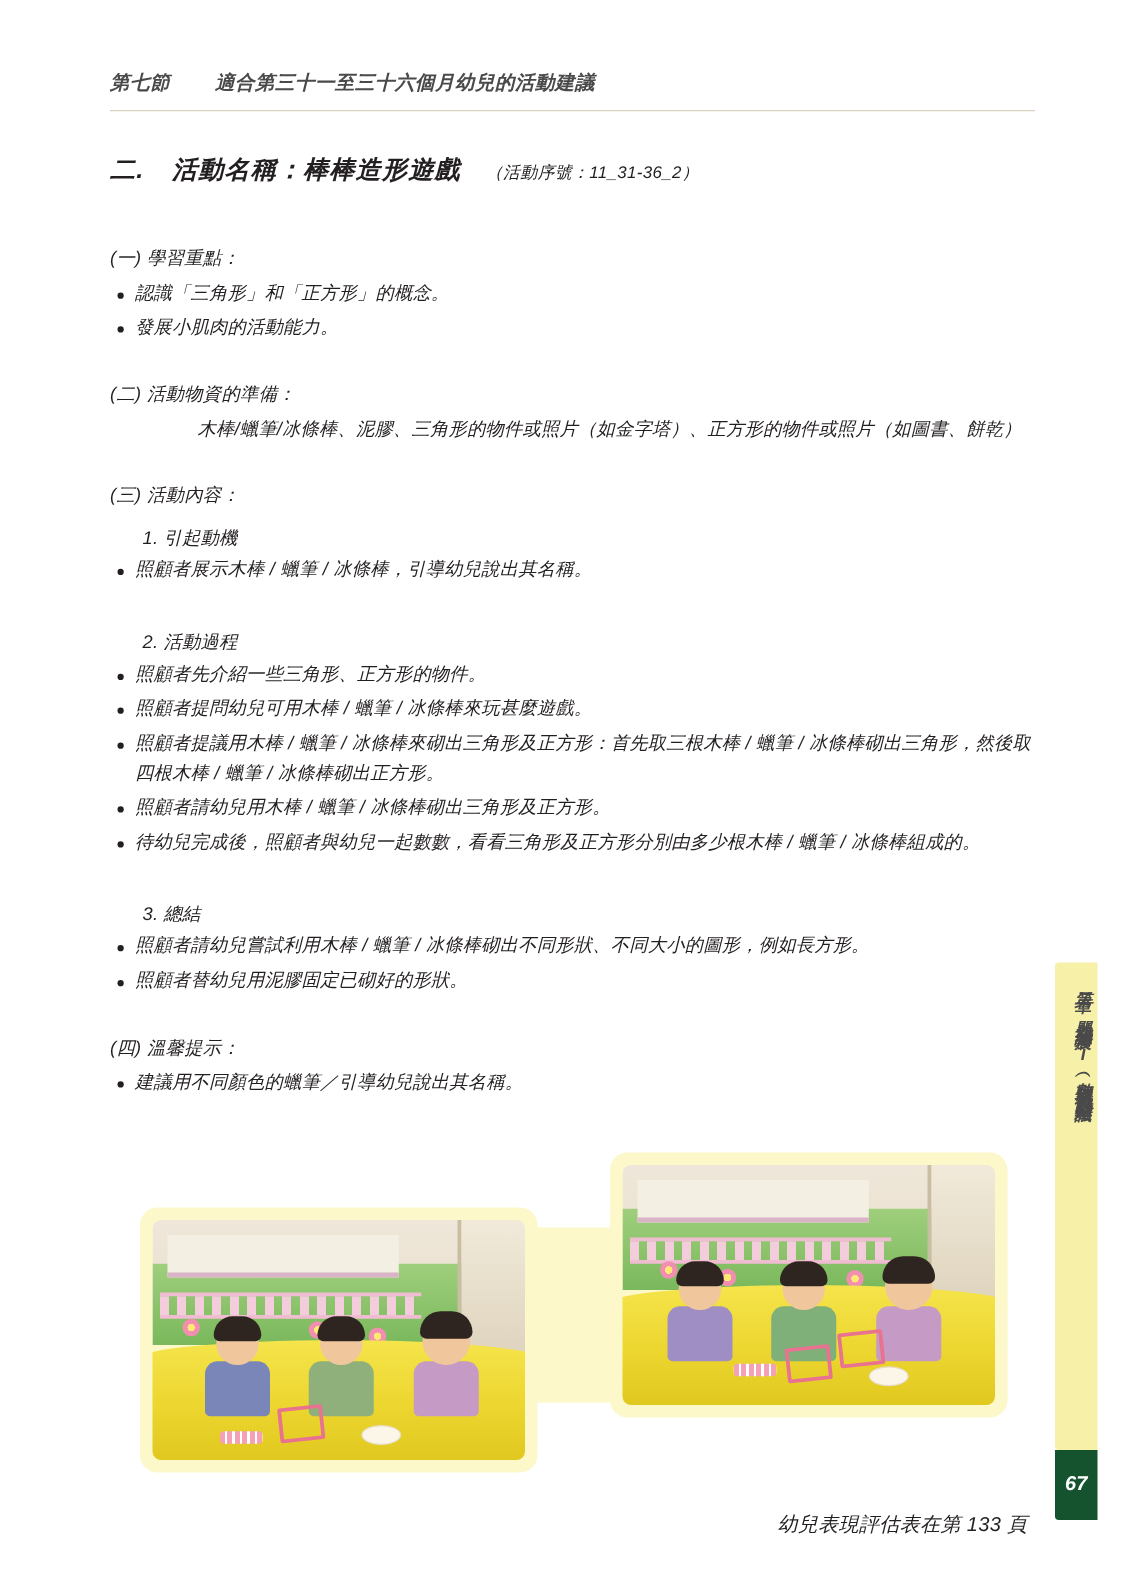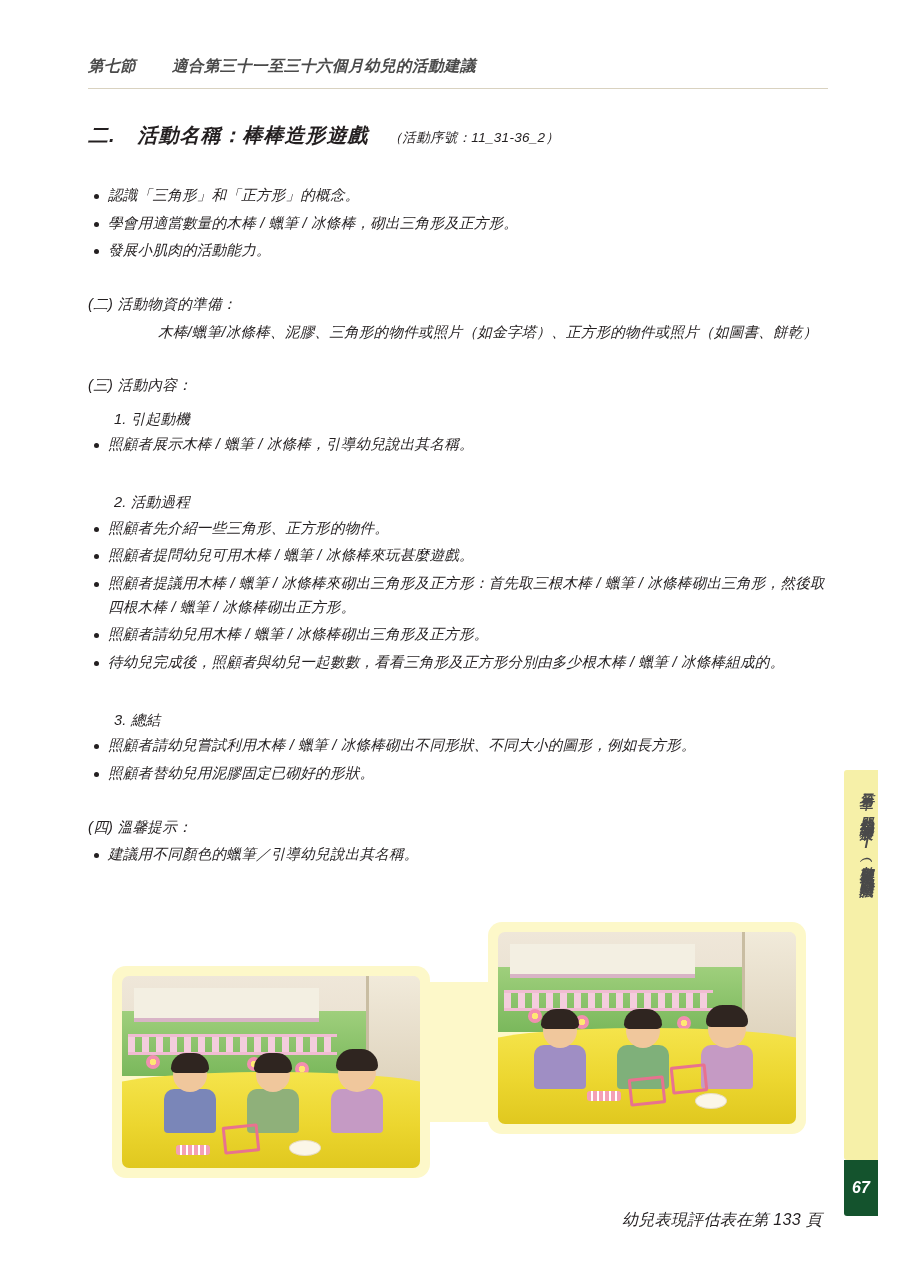--- a/index.html
+++ b/index.html
@@ -292,23 +292,23 @@
 
   <div class="title-row">
     <span class="title-num">二.</span>
     <span class="title-main">活動名稱：棒棒造形遊戲</span>
     <span class="title-code">（活動序號：11_31-36_2）</span>
   </div>
 
   <div class="content">
 
     <div class="sec">
+      <div class="sec-head">(一) 學習重點：</div>
       <ul class="bullets indent-1">
         <li>認識「三角形」和「正方形」的概念。</li>
-        <li>學會用適當數量的木棒 / 蠟筆 / 冰條棒，砌出三角形及正方形。</li>
         <li>發展小肌肉的活動能力。</li>
       </ul>
     </div>
 
     <div class="gap-sm"></div>
 
     <div class="sec">
       <div class="sec-head">(二) 活動物資的準備：</div>
       <div class="plain-indent">木棒/蠟筆/冰條棒、泥膠、三角形的物件或照片（如金字塔）、正方形的物件或照片（如圖書、餅乾）</div>
     </div>

